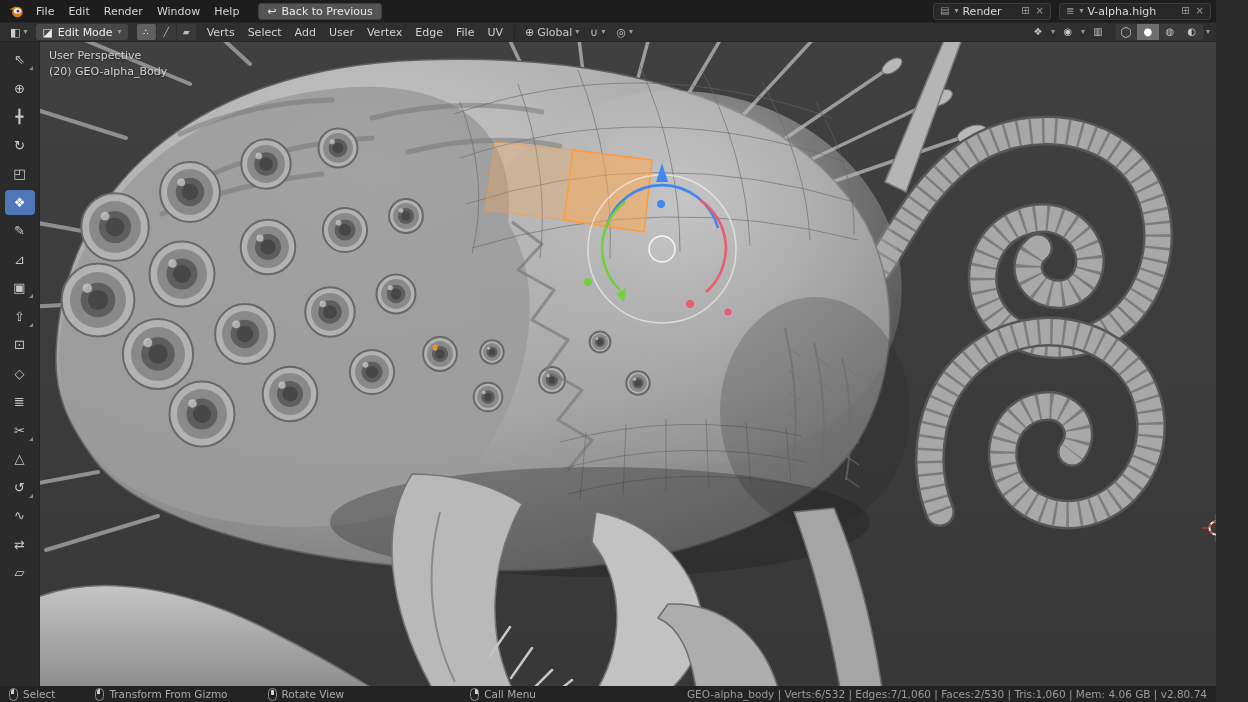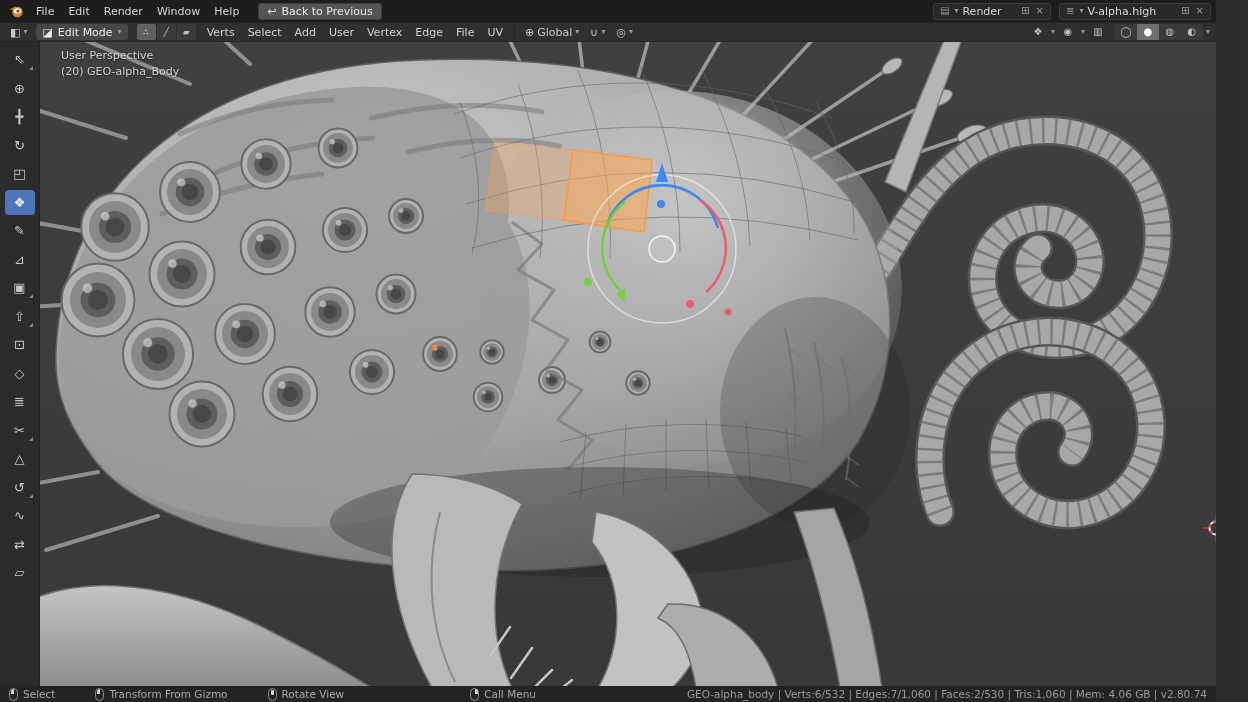--- a/index.html
+++ b/index.html
@@ -38,21 +38,21 @@
   .shade-group .hicon.active{background:#6e6e6e;color:#fff}
 
   
   .content{flex:1;display:flex;min-height:0}
   .toolcol{flex:0 0 40px;background:#2b2b2b;border-right:1px solid #232323;display:flex;flex-direction:column;align-items:center;padding-top:5px;gap:3.5px}
   .tool{width:30px;height:25px;border-radius:4px;display:flex;align-items:center;justify-content:center;font-size:13px;color:#c8c8c8;position:relative}
   .tool.active{background:#4f76b8;color:#fff}
   .tool .sub{position:absolute;right:2px;bottom:2px;width:0;height:0;border-left:4px solid transparent;border-bottom:4px solid #8a8a8a}
   .viewport{flex:1;position:relative;background:#3b3b3b;overflow:hidden}
   .viewport svg{position:absolute;inset:0;display:block}
-  .vp-overlay{position:absolute;left:21px;top:6px;line-height:16px;color:#d2d2d2;font-size:11px;text-shadow:0 1px 2px rgba(0,0,0,.55)}
+  .vp-overlay{position:absolute;left:9px;top:6px;line-height:16px;color:#d2d2d2;font-size:11px;text-shadow:0 1px 2px rgba(0,0,0,.55)}
 
   
   .statusbar{flex:0 0 16px;background:#232323;display:flex;align-items:center;padding:0 9px;color:#ababab;font-size:10.5px}
   .hint{display:flex;align-items:center;gap:5px;margin-right:40px;white-space:nowrap}
   .hint.gap{margin-left:86px}
   .mouse{width:9px;height:13px;border:1px solid #8f8f8f;border-radius:4.5px;position:relative;flex:0 0 auto}
   .mouse::before{content:"";position:absolute;background:#d5d5d5}
   .mouse.left::before{left:.5px;top:.5px;width:3px;height:4.5px;border-top-left-radius:3px}
   .mouse.middle::before{left:2.8px;top:1px;width:2.2px;height:5px;border-radius:1px}
   .mouse.right::before{right:.5px;top:.5px;width:3px;height:4.5px;border-top-right-radius:3px}

